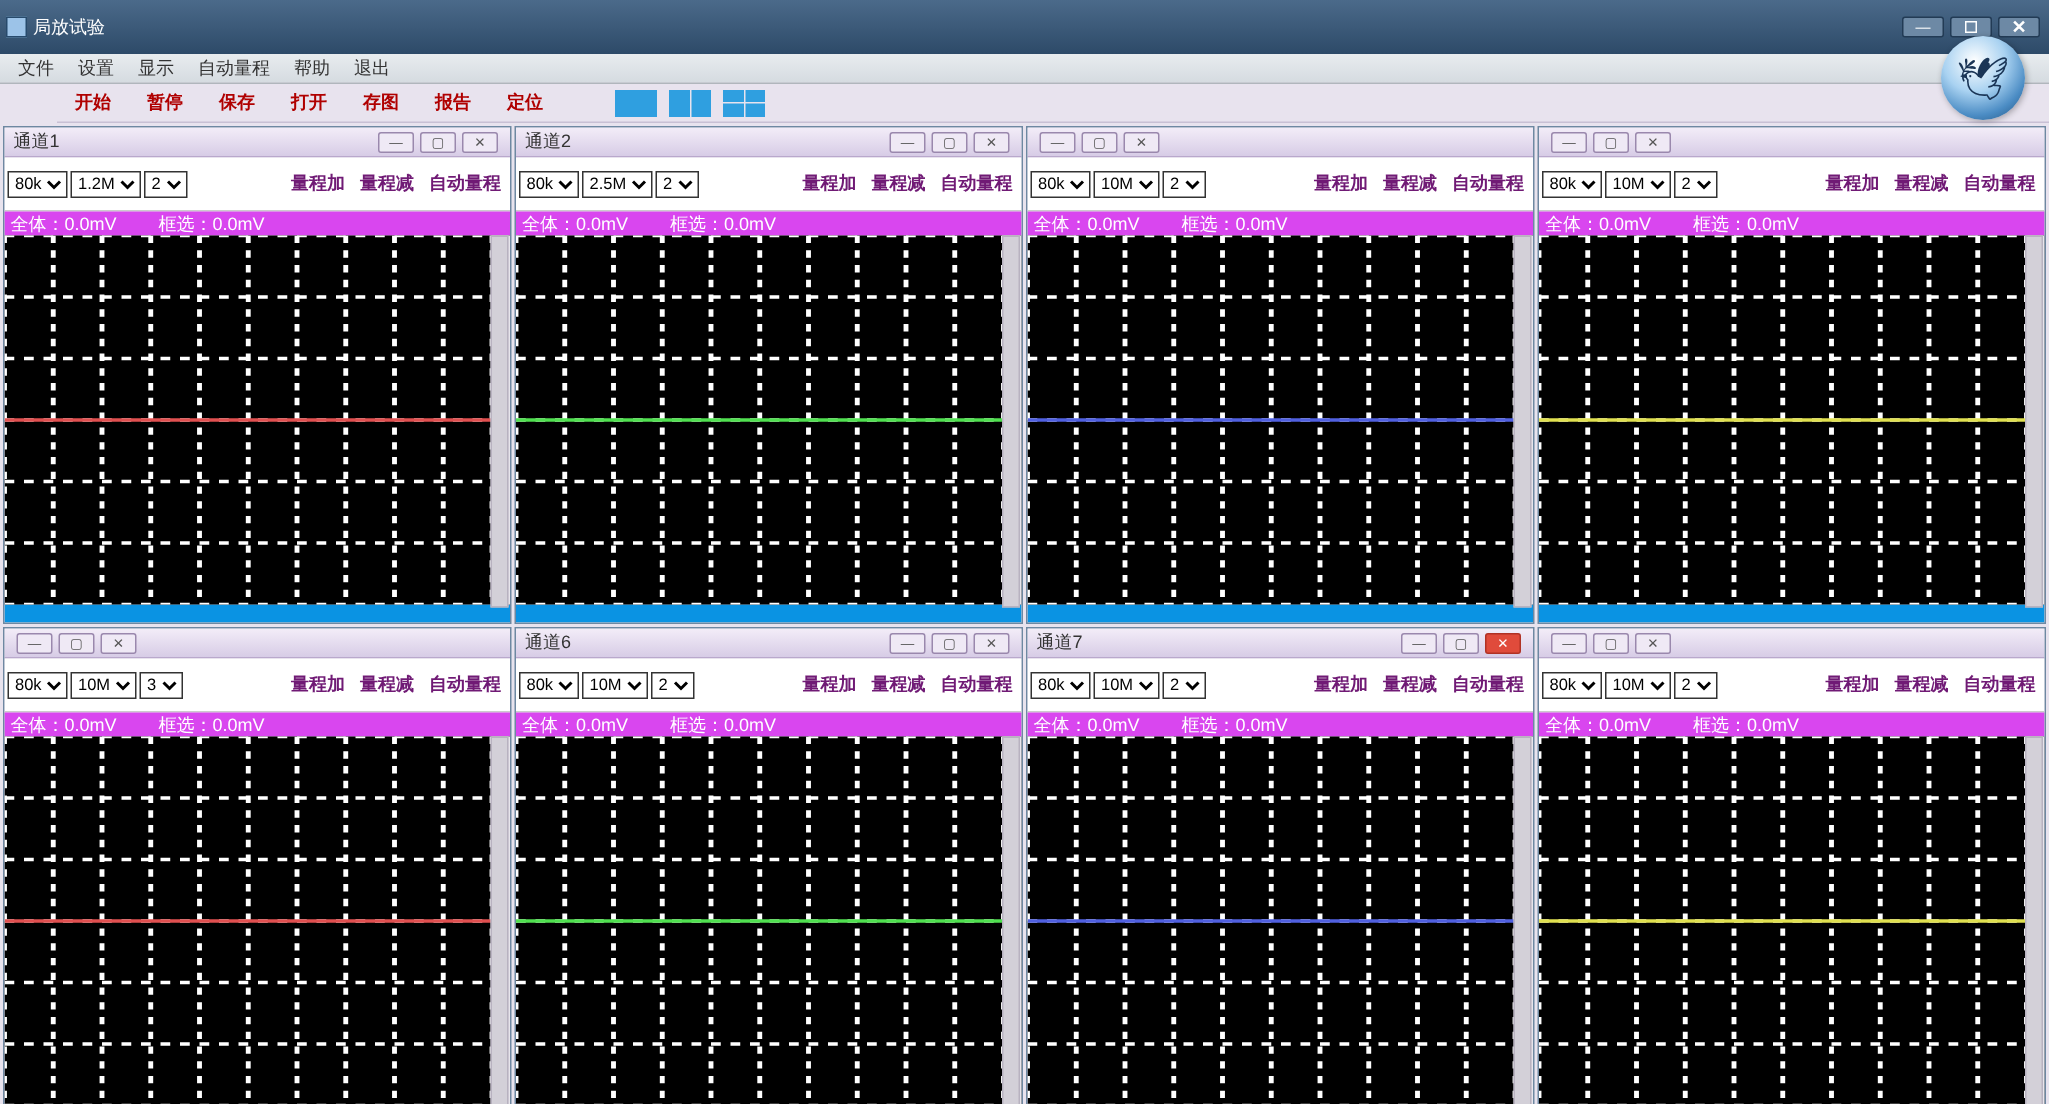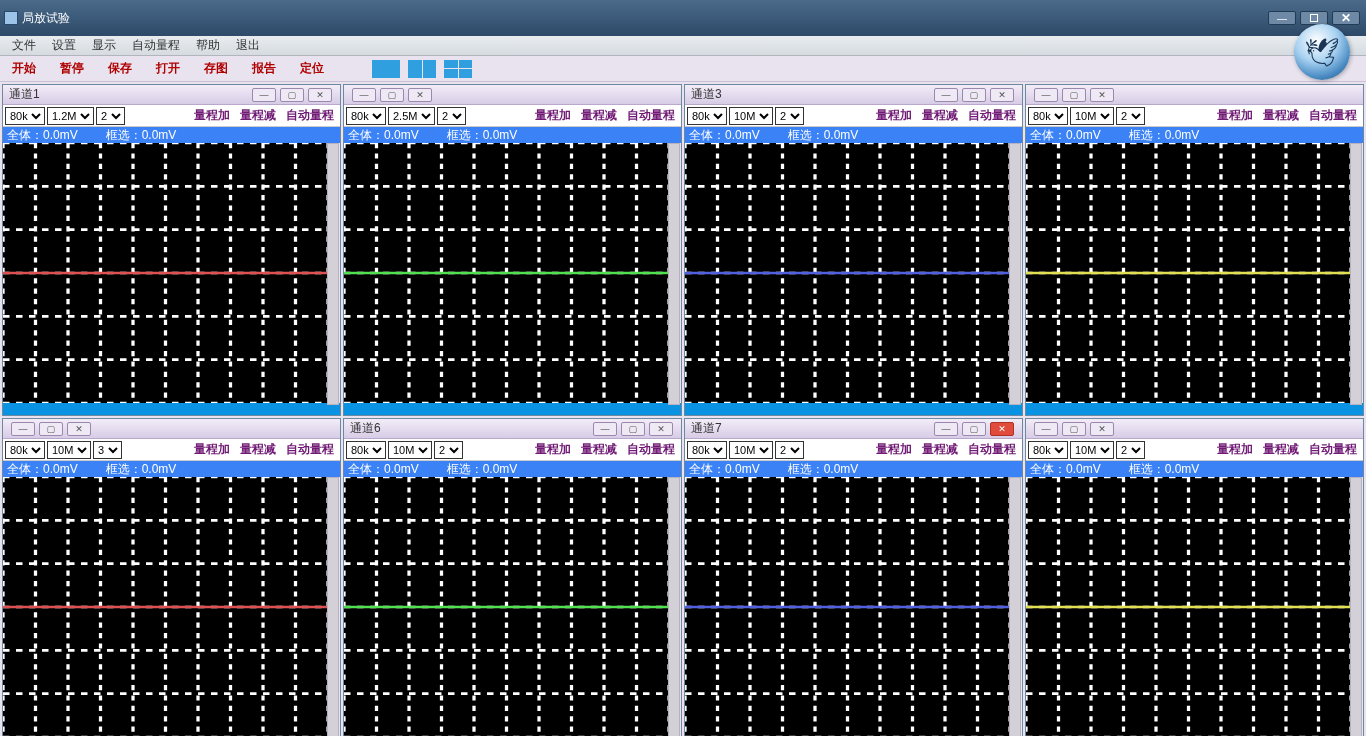--- a/index.html
+++ b/index.html
@@ -13,42 +13,42 @@
 .main-title-bar .btn { width:28px; height:14px; background:#6d89a5; border:1px solid #223b55; border-radius:2px; margin:0 2px; display:flex; align-items:center; justify-content:center; color:#fff; font-size:10px; cursor:default; }
 .main-title-bar .btn.close{ background:#6d89a5;}
 .main-title-bar .btn .sq{width:8px;height:8px;border:1px solid #fff;}
 .main-title-bar .btn .x{font-weight:bold;}
 
 
 .menu-bar { height:20px; background: linear-gradient(#e8ecef,#d5dbe0); display:flex; align-items:center; padding:0 4px; border-bottom:1px solid #b0b6bc; }
 .menu-bar span{ padding:0 8px; color:#333; cursor:default;}
 
 
-.toolbar { height:26px; background:#e8e3ee; display:flex; align-items:center; padding:0 4px; gap:8px; border-bottom:1px solid #c8c0d4; }
+.toolbar { height:26px; background:#e8e3ee; display:flex; align-items:center; padding:0 4px; gap:8px; border-bottom:1px solid #c8c0d4;margin-left:38px; }
 .toolbar .tbtn{ color:#b00000; font-weight:bold; padding:2px 8px; cursor:default;}
 .toolbar .layout-btn{ width:28px; height:18px; display:flex; flex-wrap:wrap; gap:1px; cursor:default; }
 .toolbar .layout-btn .cell{ background:#2f9fe0; flex:1 1 auto; }
 .toolbar .layout-btn.l1 .cell{ width:100%; height:100%; }
 .toolbar .layout-btn.l2 .cell{ width:calc(50% - 0.5px); height:100%; }
 .toolbar .layout-btn.l4 .cell{ width:calc(50% - 0.5px); height:calc(50% - 0.5px); }
 
 
 .channels { position:relative; width:100%; height:calc(100% - 66px); padding:2px; display:grid; grid-template-columns:repeat(4,1fr); grid-template-rows:repeat(2,1fr); gap:2px; }
 
 
 .chan { position:relative; border:1px solid #6e88a2; background:#e8e5ec; display:flex; flex-direction:column; overflow:hidden;}
 .chan .titlebar{ height:20px; background:linear-gradient(#f3edf8,#d7cce6); display:flex; align-items:center; padding:0 6px; border-bottom:1px solid #b9a8cc;}
 .chan .titlebar .t{ flex:1; color:#333;}
 .chan .titlebar .wbtn{ width:24px; height:14px; border:1px solid #9a88ad; border-radius:2px; margin:0 2px; display:flex; align-items:center; justify-content:center; font-size:9px; color:#555; cursor:default; background:#efe9f5;}
 .chan .titlebar .wbtn.close.red{ background:#e04b3b; color:#fff; border-color:#b03225;}
-.chan .ctrlbar{ height:22px; background:#fff; display:flex; align-items:center; padding:0 2px; gap:2px; border-bottom:1px solid #ccc;}
+.chan .ctrlbar{ height:36px; background:#fff; display:flex; align-items:center; padding:0 2px; gap:2px; border-bottom:1px solid #ccc;}
 .chan .ctrlbar select{ height:18px; font-size:11px; border:1px solid #333; background:#fff;}
 .chan .ctrlbar .sp{ flex:1;}
 .chan .ctrlbar .rbtn{ color:#701a75; font-weight:bold; padding:0 4px; cursor:default;}
-.chan .infobar{ height:16px; background:#3b82f6; color:#fff; display:flex; align-items:center; padding:0 4px; gap:28px; font-size:11px;}
+.chan .infobar{ height:16px; background:#d946ef; color:#fff; display:flex; align-items:center; padding:0 4px; gap:28px; font-size:11px;}
 .chan .plot{ position:relative; flex:1; background:#000; border-right:12px solid #e8e5ec;}
 .chan .plot::after{  content:""; position:absolute; right:-11px; top:0; width:10px; height:100%; background:#d3d0d8; border:1px solid #b8b2c0;}
 .chan .bottombar{ height:12px; background:#0a93e3;}
 .chan svg{ position:absolute; inset:0; width:100%; height:100%;}
 .chan svg line.grid{ stroke:#fff; stroke-width:1; stroke-dasharray:2 2;}
 .chan svg line.trace{ stroke-width:1;}
 
 
 .bird-logo{ position:absolute; right:16px; top:24px; width:56px; height:56px; border-radius:50%; background:radial-gradient(circle at 40% 30%, #fff, #a9d2f1 40%, #4b8cc4 70%, #1a4a75); display:flex; align-items:center; justify-content:center; font-size:28px; color:#1a3556; box-shadow:1px 1px 4px rgba(0,0,0,.3);}
 </style>
@@ -142,20 +142,21 @@
           <line y1="66.66666666666667" y2="66.66666666666667" x1="0" x2="100" class="grid"></line>
           <line y1="83.33333333333333" y2="83.33333333333333" x1="0" x2="100" class="grid"></line>
           <line y1="100" y2="100" x1="0" x2="100" class="grid"></line>
           <line x1="0" x2="100" y1="50" y2="50" class="trace" stroke="#e05050"></line>
         </svg>
     </div>
     <div class="bottombar"></div>
     </div>
     <div class="chan">
     <div class="titlebar">
+      <span class="t">通道2</span>
       <div class="wbtn">—</div>
       <div class="wbtn">▢</div>
       <div class="wbtn close ">✕</div>
     </div>
     <div class="ctrlbar">
       <select><option>80k</option></select>
       <select><option>2.5M</option></select>
       <select><option>2</option></select>
       <span class="sp"></span>
       <span class="rbtn">量程加</span>
@@ -186,21 +187,20 @@
           <line y1="66.66666666666667" y2="66.66666666666667" x1="0" x2="100" class="grid"></line>
           <line y1="83.33333333333333" y2="83.33333333333333" x1="0" x2="100" class="grid"></line>
           <line y1="100" y2="100" x1="0" x2="100" class="grid"></line>
           <line x1="0" x2="100" y1="50" y2="50" class="trace" stroke="#50e050"></line>
         </svg>
     </div>
     <div class="bottombar"></div>
     </div>
     <div class="chan">
     <div class="titlebar">
-      <span class="t">通道3</span>
       <div class="wbtn">—</div>
       <div class="wbtn">▢</div>
       <div class="wbtn close ">✕</div>
     </div>
     <div class="ctrlbar">
       <select><option>80k</option></select>
       <select><option>10M</option></select>
       <select><option>2</option></select>
       <span class="sp"></span>
       <span class="rbtn">量程加</span>

